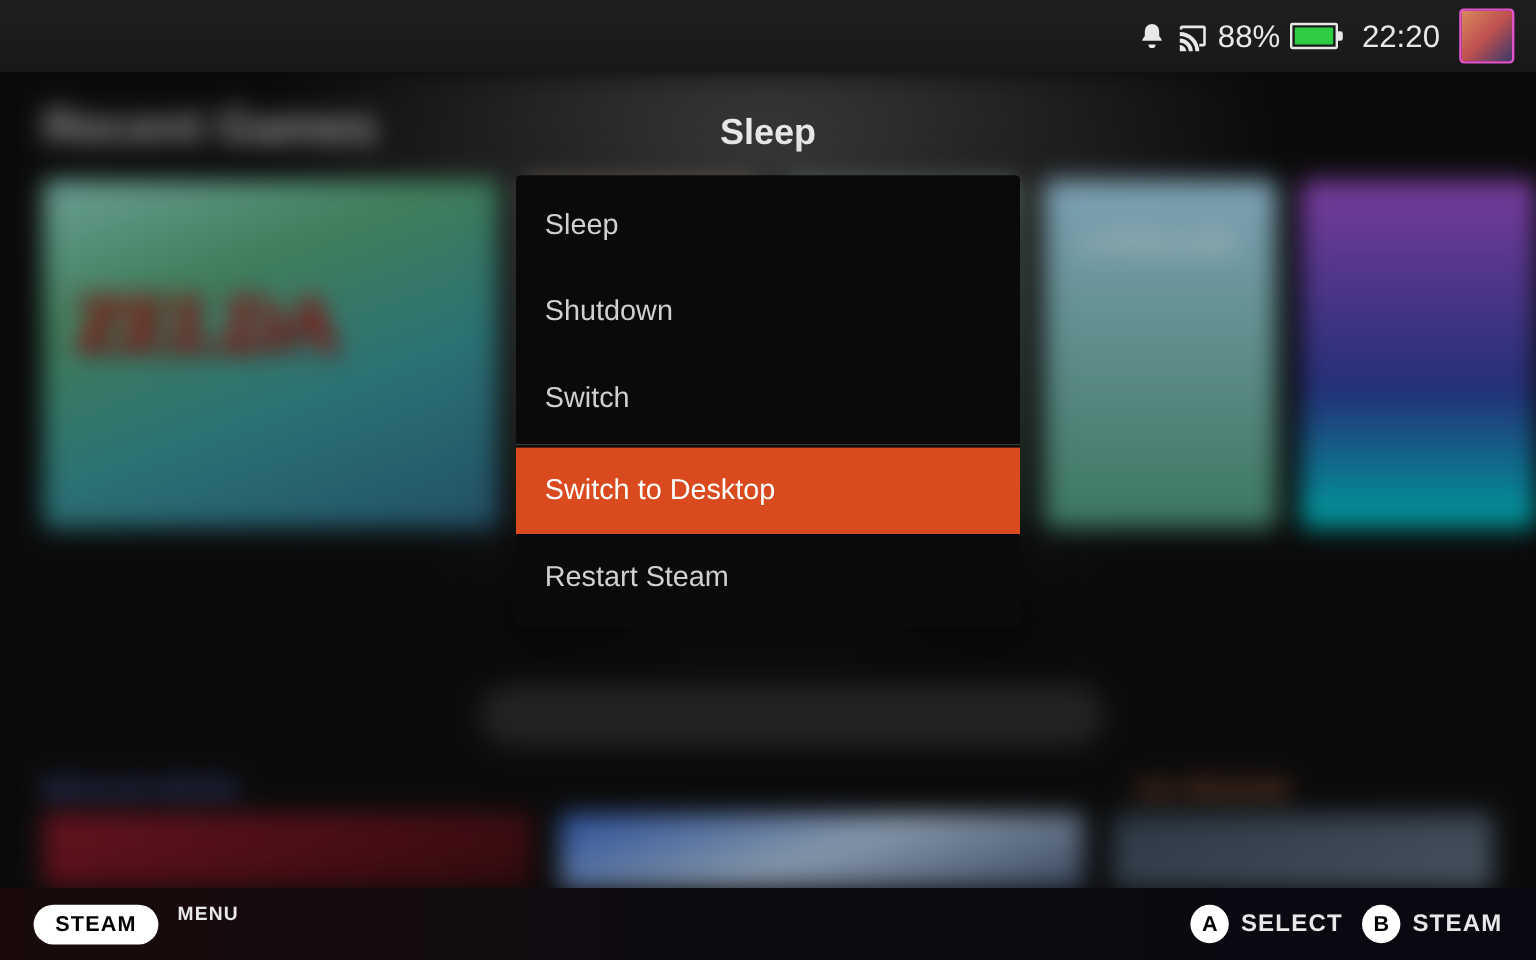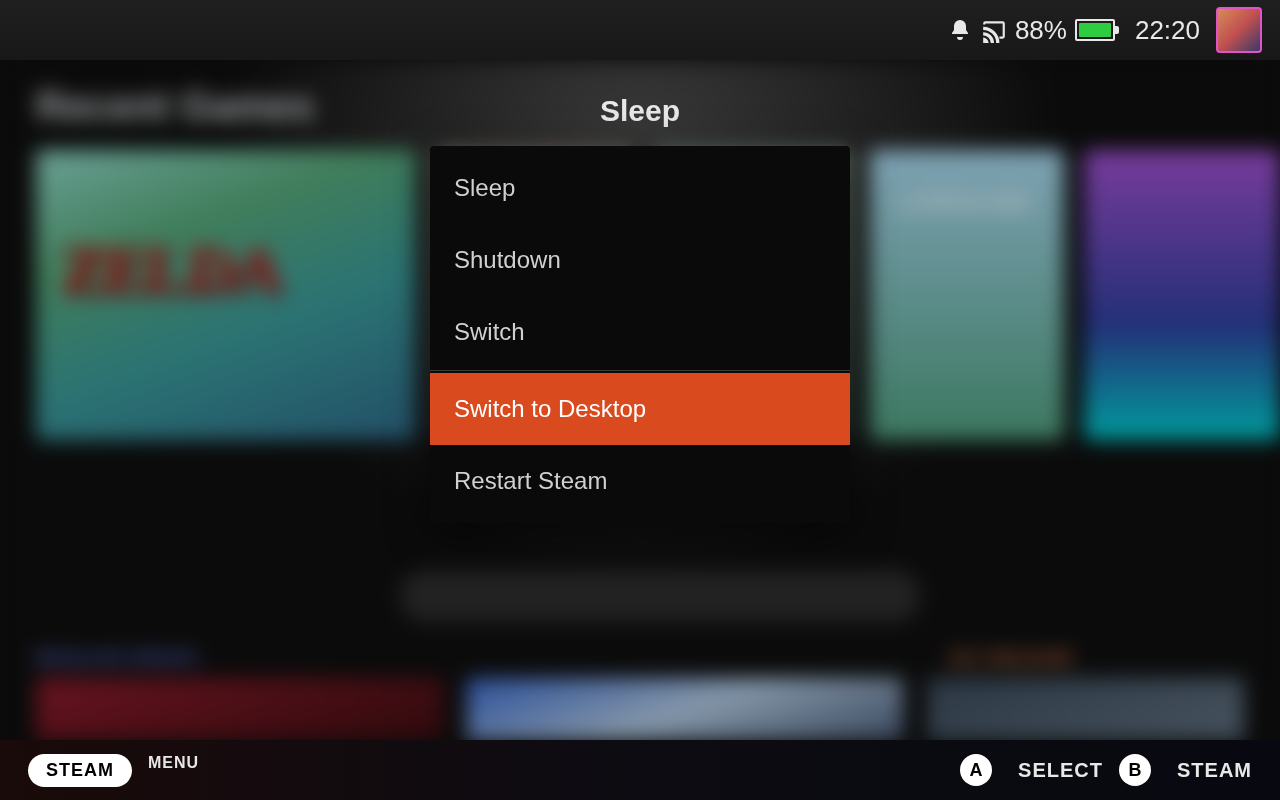--- a/index.html
+++ b/index.html
@@ -46,21 +46,21 @@
   .power-divider { height: 1px; background: #3a3a3a; margin: 2px 0; }
 
   
   .footer { position: absolute; bottom: 0; left: 0; right: 0; height: 60px; background: linear-gradient(to right, #1a0a0a 0%, #0c0c12 50%, #080810 100%); display: flex; align-items: center; padding: 0 28px; z-index: 10; }
   .footer-left { display: flex; align-items: flex-start; gap: 16px; }
   .steam-pill { background: #fff; color: #000; font-weight: 800; font-size: 18px; letter-spacing: 1px; padding: 6px 18px; border-radius: 20px; }
   .menu-label { font-size: 16px; font-weight: 600; letter-spacing: 1px; }
   .footer-right { margin-left: auto; display: flex; align-items: center; gap: 16px; }
   .glyph-btn { display: flex; align-items: center; gap: 10px; }
   .round-glyph { width: 32px; height: 32px; border-radius: 50%; background: #fff; color: #000; display: flex; align-items: center; justify-content: center; font-weight: 800; font-size: 18px; }
-  .glyph-label { font-size: 20px; font-weight: 600; letter-spacing: 1px; margin-left: 16px; }
+  .glyph-label { font-size: 20px; font-weight: 600; letter-spacing: 1px; }
 </style>
 </head>
 <body>
 
 <div class="statusbar">
   <div class="bell-icon">
     <svg viewBox="0 0 24 24" width="24" height="24" fill="#e8e8e8">
         <path d="M12 2a6 6 0 0 0-6 6v4l-2 3v1h16v-1l-2-3V8a6 6 0 0 0-6-6zm0 20a3 3 0 0 0 3-3H9a3 3 0 0 0 3 3z"></path>
       </svg>
   </div>

